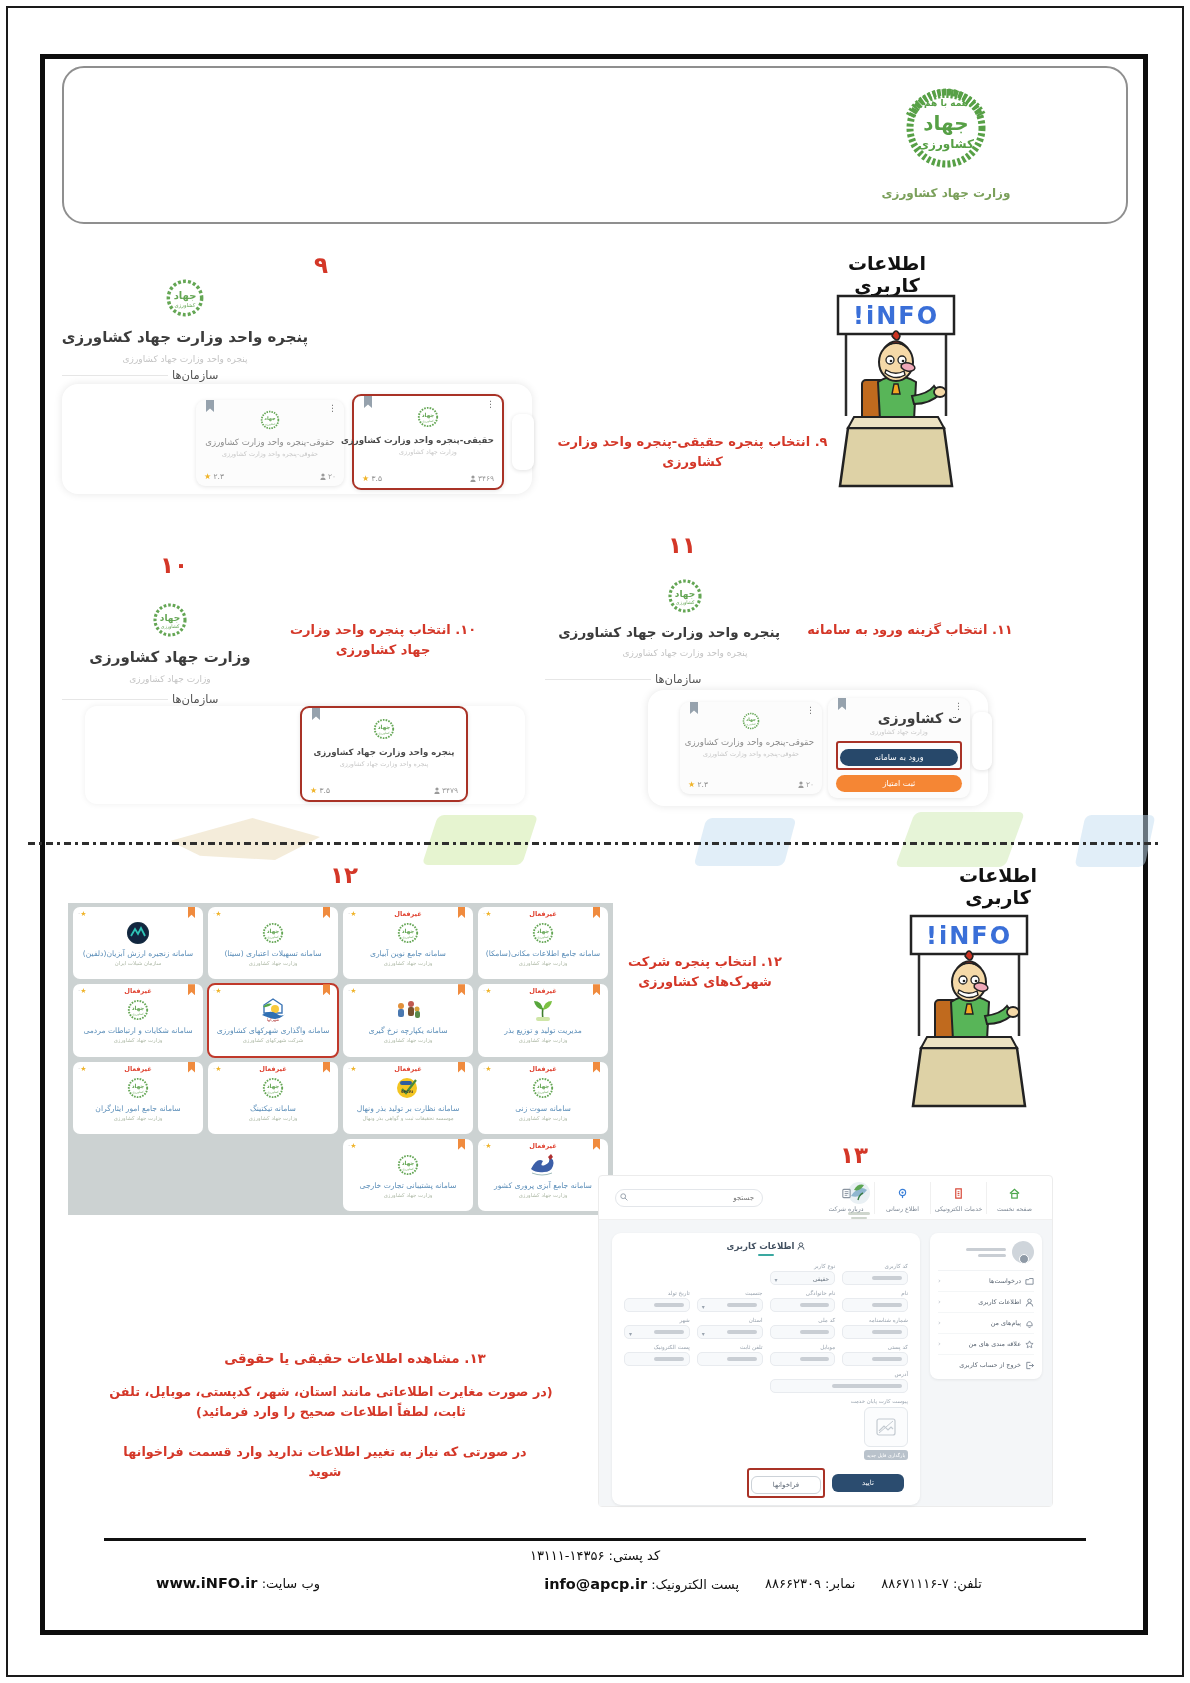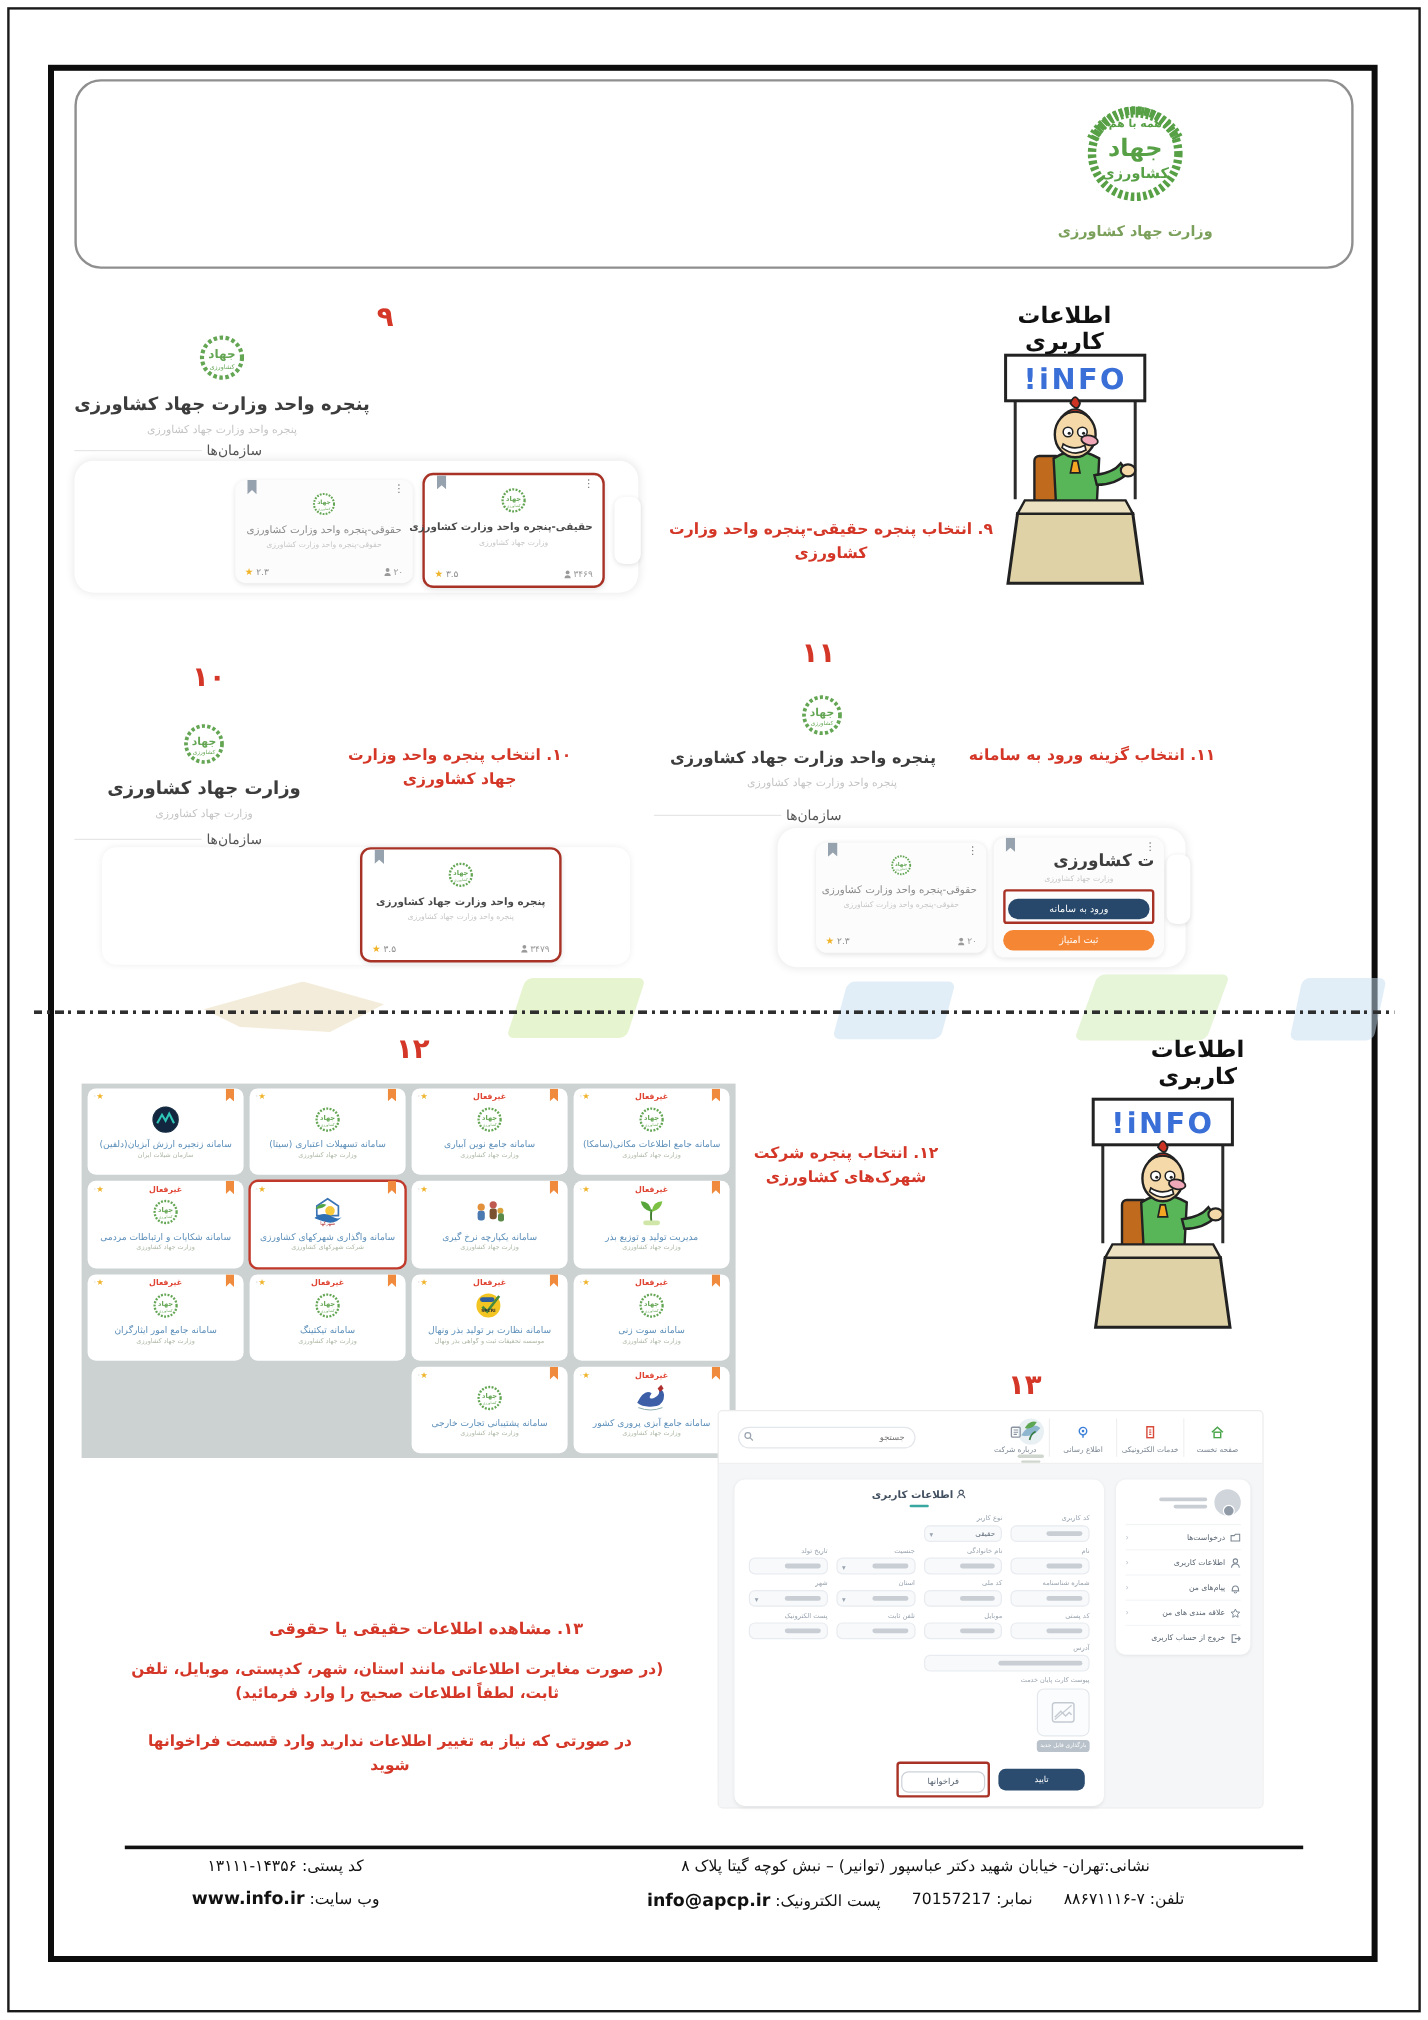--- a/index.html
+++ b/index.html
@@ -759,26 +759,25 @@
   </div>
 </div>
 
 <div class="red-note" style="left:165px; top:1348px; width:380px; font-size:13.5px;">۱۳. مشاهده اطلاعات حقیقی یا حقوقی</div>
 <div class="red-note" style="left:92px; top:1382px; width:478px; font-size:12.8px;">(در صورت مغایرت اطلاعاتی مانند استان، شهر، کدپستی، موبایل، تلفن ثابت، لطفاً اطلاعات صحیح را وارد فرمائید)</div>
 <div class="red-note" style="left:110px; top:1442px; width:430px; font-size:12.8px;">در صورتی که نیاز به تغییر اطلاعات ندارید وارد قسمت فراخوانها شوید</div>
 
 <div class="footer-rule"></div>
 <div class="footer">
   <div class="f-row">
-    <div class="f-main">نشانی:تهران- خیابان شهید دکتر عباسپور (توانیر) – نبش کوچه گیتا پلاک  ۸</div>
     <div class="f-left">کد پستی: ۱۴۳۵۶-۱۳۱۱۱</div>
   </div>
   <div class="f-row">
     <div class="f-main">
       <div class="contact-row">
         <span>تلفن: ۷-۸۸۶۷۱۱۱۶</span>
-        <span>نمابر: 70157217</span>
+        <span>نمابر: ۸۸۶۶۲۳۰۹</span>
         <span><span>پست الکترونیک:</span> <span class="latin">info@apcp.ir</span></span>
       </div>
     </div>
-    <div class="f-left"><span>وب سایت:</span> <span class="latin">www.info.ir</span></div>
+    <div class="f-left"><span>وب سایت:</span> <span class="latin">www.iNFO.ir</span></div>
   </div>
 </div>
 
 </body></html>

